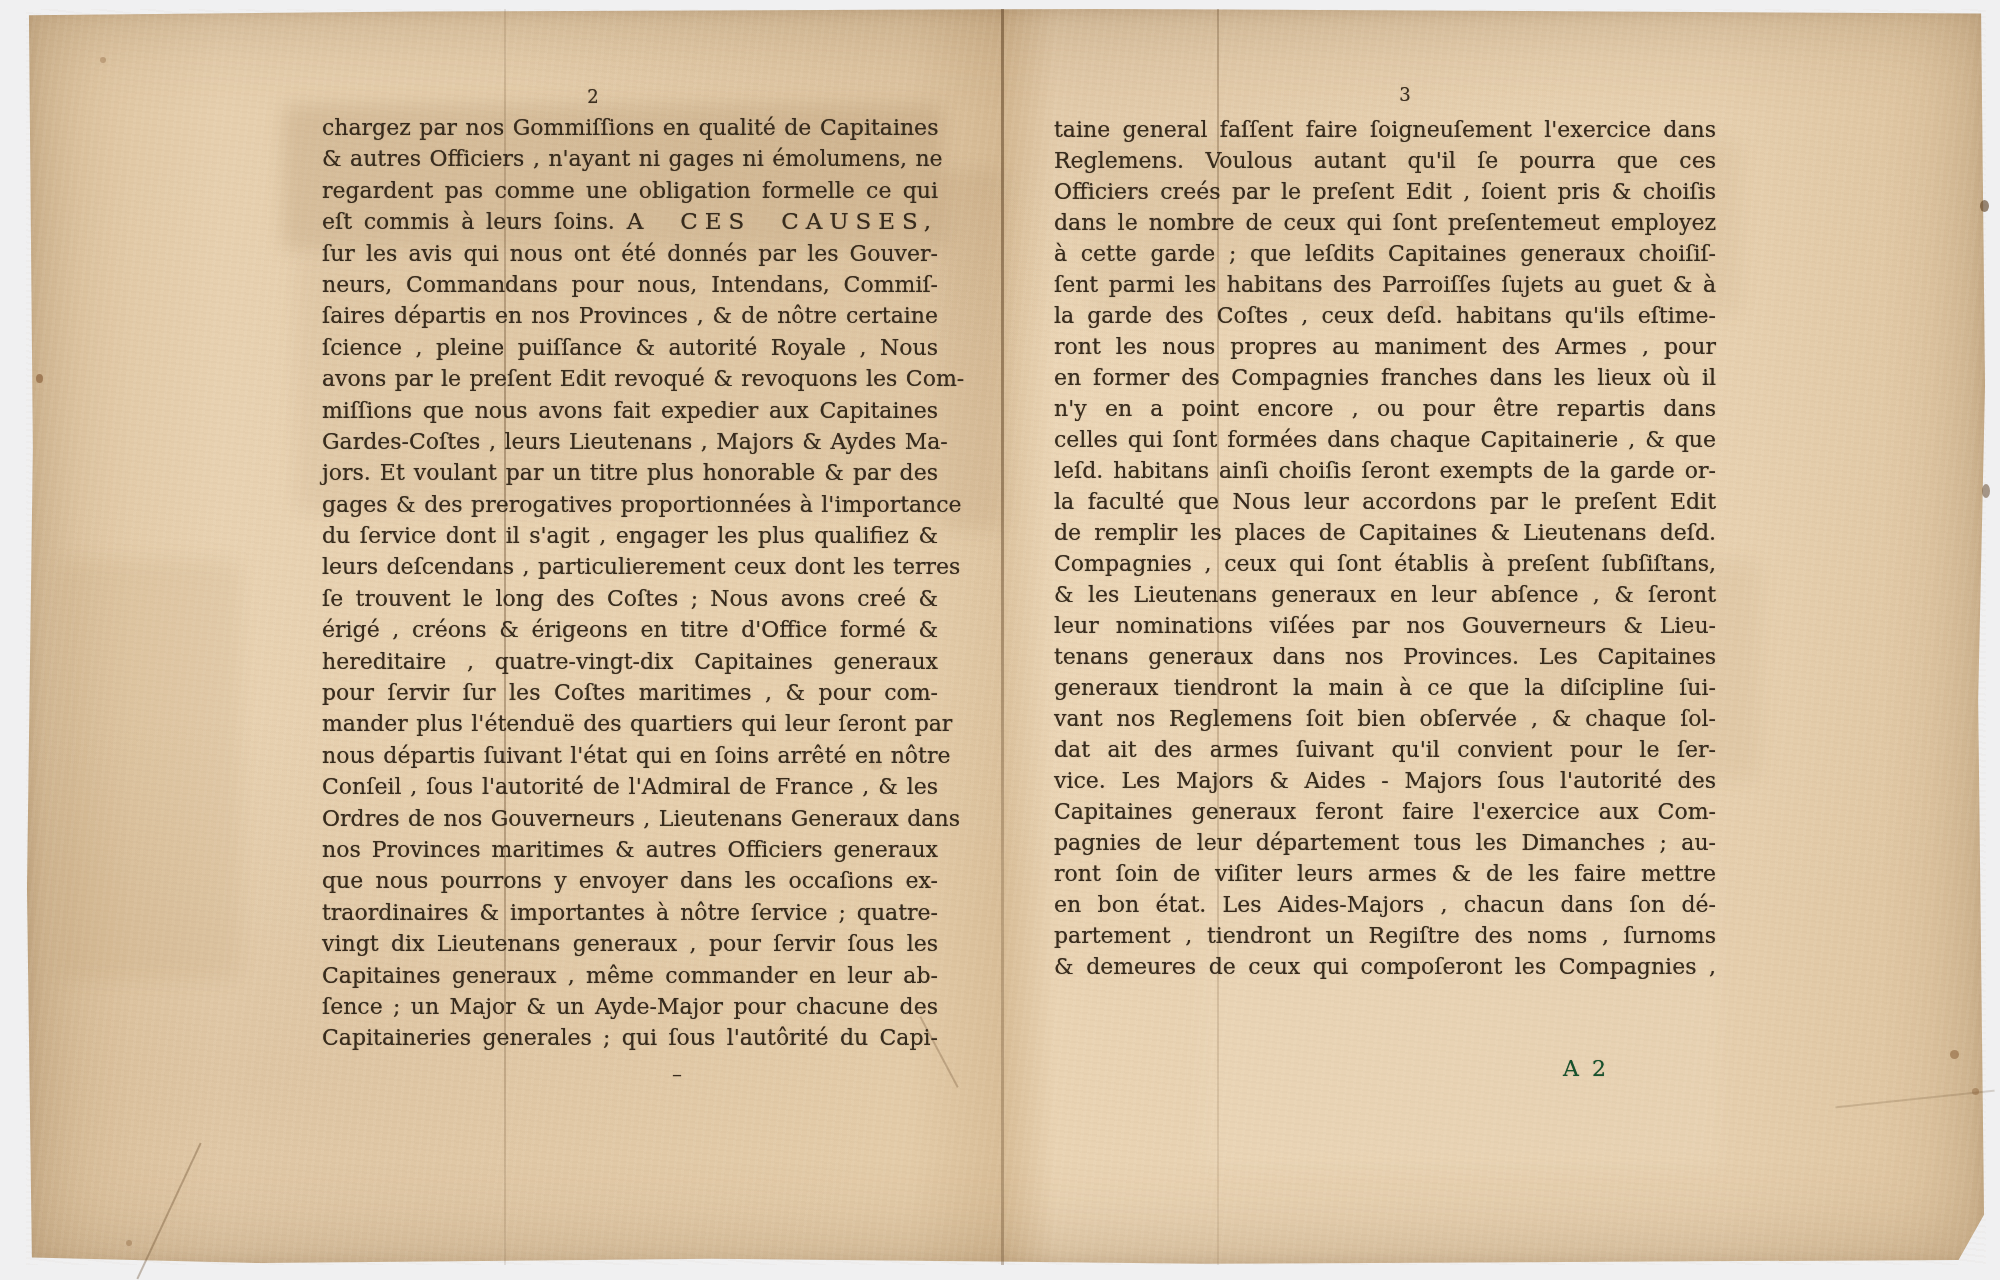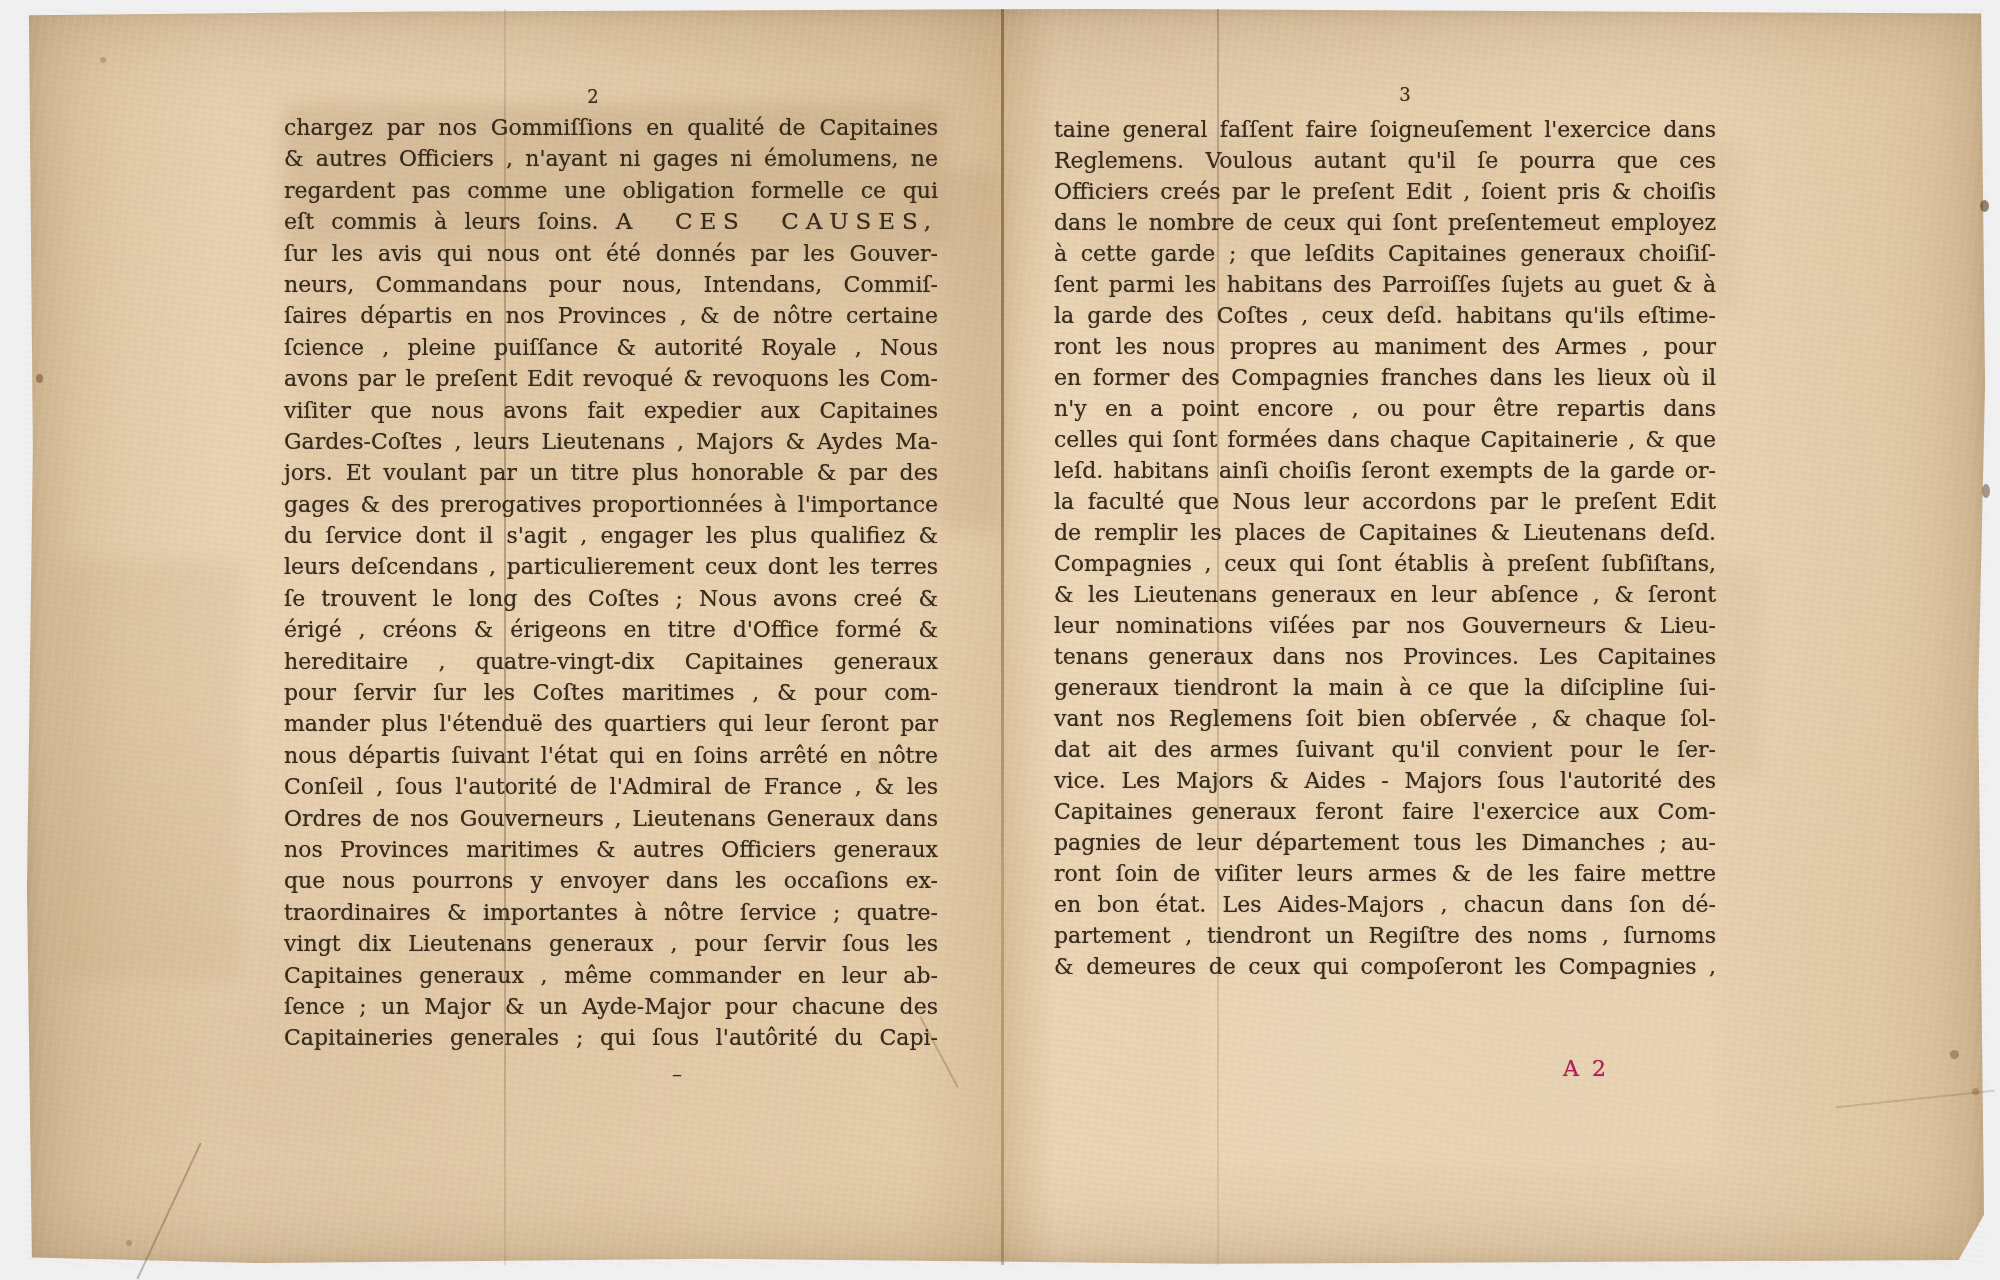--- a/index.html
+++ b/index.html
@@ -21,26 +21,26 @@
       repeating-linear-gradient(7deg, rgba(120,90,60,0.028) 0 2px, transparent 2px 6px),
       repeating-linear-gradient(97deg, rgba(255,246,232,0.05) 0 3px, transparent 3px 8px);
     clip-path:inherit;}
   .blob{position:absolute;filter:blur(9px);border-radius:14px;}
   .crease-v{position:absolute;width:3px;filter:blur(0.4px);}
   .crease{position:absolute;background:rgba(96,68,38,0.35);filter:blur(0.6px);}
   .spot{position:absolute;border-radius:50%;filter:blur(0.6px);}
   .textcol{position:absolute;color:#372b1d;font-size:22px;word-spacing:1.5px;
     text-shadow:0 0 0.8px rgba(55,43,29,0.65);}
   .textcol .line{text-align:justify;text-align-last:justify;white-space:nowrap;}
-  .col-left .line{height:31.4px;line-height:31.4px;}
+  .col-left .line{height:31.4px;line-height:31.4px;margin-left:38px;}
   .col-right .line{height:31.0px;line-height:31.0px;}
   .caps{letter-spacing:0.30em;word-spacing:0.55em;font-size:23px;}
   .pagenum{position:absolute;width:60px;text-align:center;color:#3c2f20;font-size:18px;
     text-shadow:0 0 0.8px rgba(55,43,29,0.6);}
-  .signature{position:absolute;color:#be185d;font-size:22px;letter-spacing:3px;
+  .signature{position:absolute;color:#14532d;font-size:22px;letter-spacing:3px;
     text-shadow:0 0 0.8px rgba(55,43,29,0.65);}
   .dashmark{position:absolute;color:#372b1d;font-size:20px;}
 </style>
 </head>
 <body>
 
 <div class="stage">
 
   <div class="paper"></div>
   <div class="grain"></div>
@@ -75,21 +75,21 @@
     <div class="textcol col-left" style="left:284px;top:112px;width:654px;">
         <div class="line">chargez par nos Gommiſſions en qualité de Capitaines</div>
         <div class="line">&amp; autres Officiers , n'ayant ni gages ni émolumens, ne</div>
         <div class="line">regardent pas comme une obligation formelle ce qui</div>
         <div class="line">eſt commis à leurs ſoins. <span class="caps">A CES CAUSES,</span></div>
         <div class="line">ſur les avis qui nous ont été donnés par les Gouver-</div>
         <div class="line">neurs, Commandans pour nous, Intendans, Commiſ-</div>
         <div class="line">ſaires départis en nos Provinces , &amp; de nôtre certaine</div>
         <div class="line">ſcience , pleine puiſſance &amp; autorité Royale , Nous</div>
         <div class="line">avons par le preſent Edit revoqué &amp; revoquons les Com-</div>
-        <div class="line">viſiter que nous avons fait expedier aux Capitaines</div>
+        <div class="line">miſſions que nous avons fait expedier aux Capitaines</div>
         <div class="line">Gardes-Coſtes , leurs Lieutenans , Majors &amp; Aydes Ma-</div>
         <div class="line">jors. Et voulant par un titre plus honorable &amp; par des</div>
         <div class="line">gages &amp; des prerogatives proportionnées à l'importance</div>
         <div class="line">du ſervice dont il s'agit , engager les plus qualifiez &amp;</div>
         <div class="line">leurs deſcendans , particulierement ceux dont les terres</div>
         <div class="line">ſe trouvent le long des Coſtes ; Nous avons creé &amp;</div>
         <div class="line">érigé , créons &amp; érigeons en titre d'Office formé &amp;</div>
         <div class="line">hereditaire , quatre-vingt-dix Capitaines generaux</div>
         <div class="line">pour ſervir ſur les Coſtes maritimes , &amp; pour com-</div>
         <div class="line">mander plus l'étenduë des quartiers qui leur ſeront par</div>

